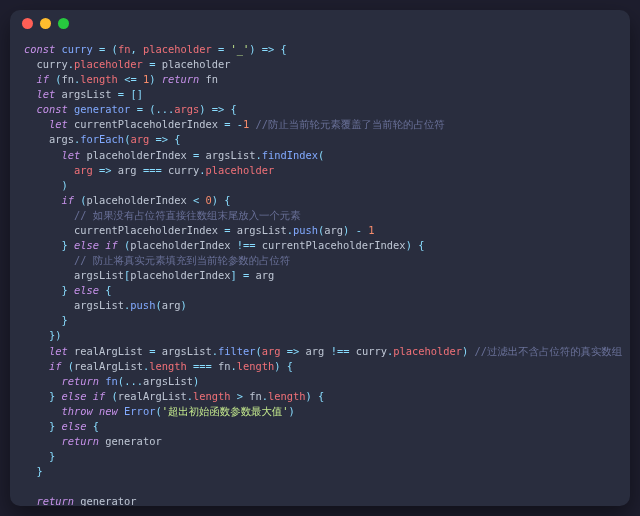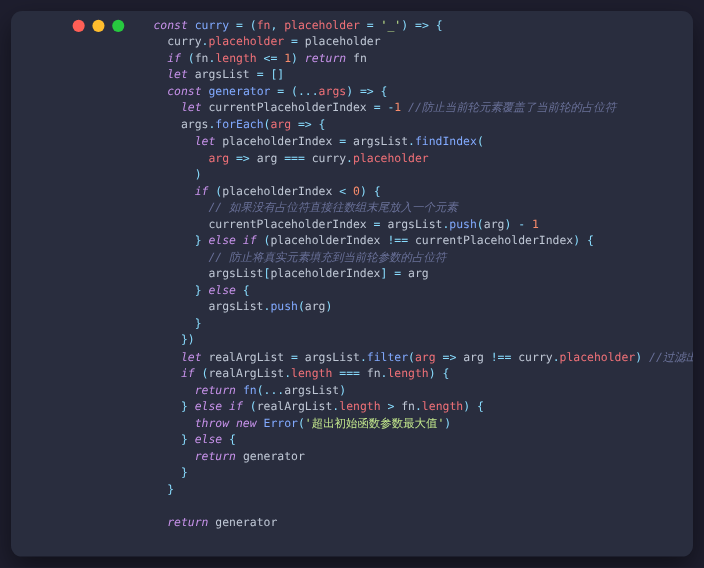--- a/index.html
+++ b/index.html
@@ -4,21 +4,21 @@
 <style>
   html,body{margin:0;padding:0;background:#1e1e2e;}
   body{
     display:flex;align-items:center;justify-content:center;
     width:640px;height:516px;box-sizing:border-box;padding:10px;
   }
   .window{
     width:100%;height:100%;
     background:#292d3e;border-radius:10px;
     box-shadow:0 10px 25px rgba(0,0,0,0.45);
-    display:flex;flex-direction:row;overflow:hidden;padding-left:44px;
+    display:flex;flex-direction:column;overflow:hidden;
   }
   .titlebar{
     height:26px;display:flex;align-items:center;padding:0 12px;gap:7px;
   }
   .dot{width:11px;height:11px;border-radius:50%;}
   .dot.red{background:#ff5f56;}
   .dot.yellow{background:#ffbd2e;}
   .dot.green{background:#27c93f;}
   .code{
     flex:1;overflow:auto;padding:6px 14px 10px 14px;
@@ -28,21 +28,21 @@
   }
   
   .kw{color:#c792ea;font-style:italic;}
   .fn{color:#82aaff;}
   .id{color:#bfc7d5;}
   .pr{color:#f07178;}
   .nm{color:#f78c6c;}
   .op{color:#89ddff;}
   .pn{color:#89ddff;}
   .st{color:#c3e88d;}
-  .cm{color:#697098;font-style:italic;}
+  .cm{color:#697098;}
 </style>
 </head>
 <body>
 
 <div class="window">
   <div class="titlebar">
     <div class="dot red" title="close"></div>
     <div class="dot yellow" title="minimize"></div>
     <div class="dot green" title="zoom"></div>
   </div>

